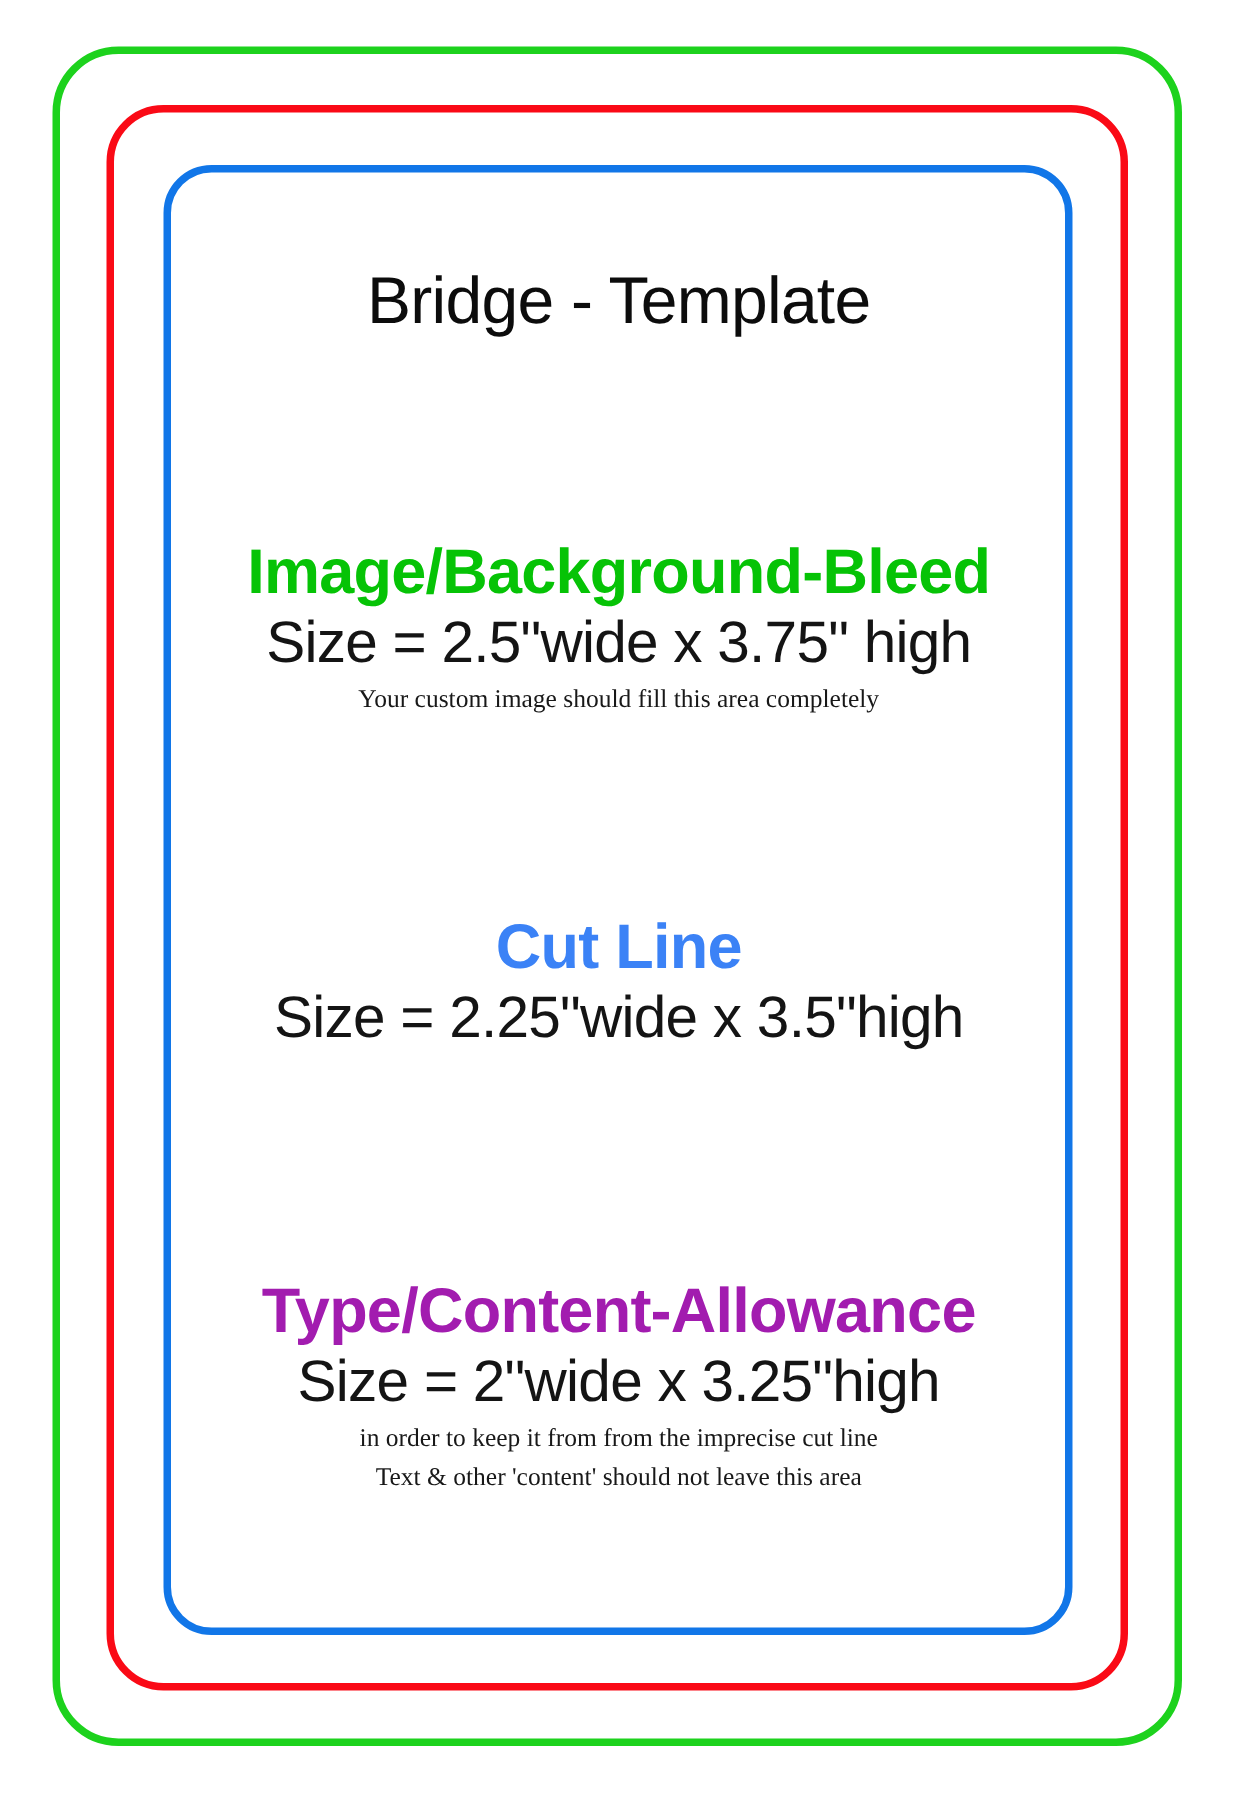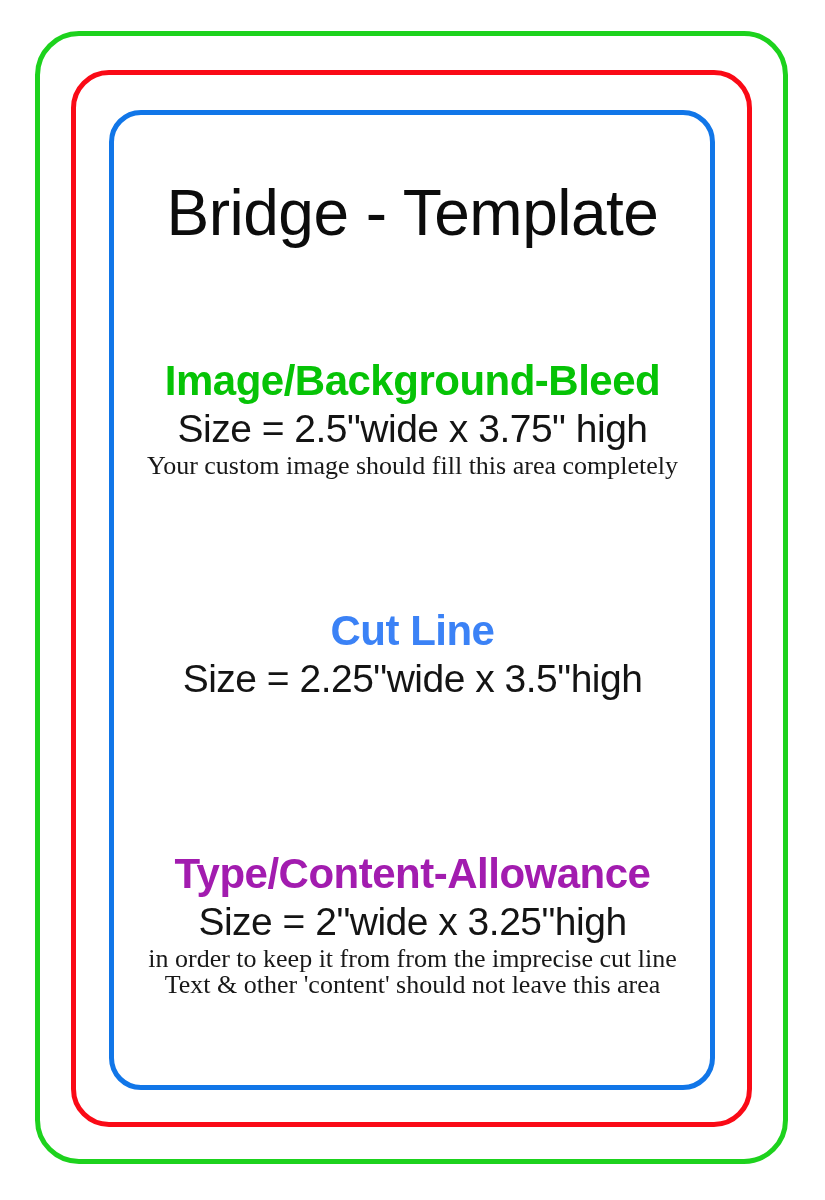--- a/index.html
+++ b/index.html
@@ -7,30 +7,30 @@
     width:825px;height:1200px;background:#ffffff;position:relative;
     font-family:"Liberation Sans",sans-serif;overflow:hidden;
   }
   .frame{position:absolute;box-sizing:border-box;background:transparent;}
   .frame-bleed{left:35px;top:31px;width:753px;height:1133px;border:5px solid #1dd21d;border-radius:44px;}
   .frame-cut{left:71px;top:70px;width:681px;height:1057px;border:5px solid #fa0a16;border-radius:38px;}
   .frame-content{left:109px;top:110px;width:606px;height:980px;border:5px solid #1176e8;border-radius:32px;}
 
   .title{
     position:absolute;left:0;width:825px;top:176px;margin:0;
-    text-align:center;font-size:64px;font-weight:400;color:#0c0c0c;
+    text-align:center;font-size:44px;font-weight:400;color:#0c0c0c;
     letter-spacing:-0.5px;
   }
   .info{position:absolute;left:0;width:825px;text-align:center;color:#121212;}
   .info-bleed{top:356px;}
   .info-cut{top:606px;}
   .info-content{top:849px;}
   .heading{font-size:42px;font-weight:700;line-height:49px;letter-spacing:-0.5px;}
   .sizeline{font-size:39px;font-weight:400;line-height:48px;letter-spacing:-0.5px;color:#141414;}
-  .caption{font-family:"Liberation Serif",serif;font-size:26px;line-height:26px;color:#181818;}
+  .caption{font-family:"Liberation Serif",serif;font-size:17px;line-height:26px;color:#181818;}
 </style>
 </head>
 <body>
 
 <div>
 
   <div class="frame frame-bleed" style="border-color: rgb(29, 210, 29);"></div>
   <div class="frame frame-cut" style="border-color: rgb(250, 10, 22);"></div>
   <div class="frame frame-content" style="border-color: rgb(17, 118, 232);"></div>
 

